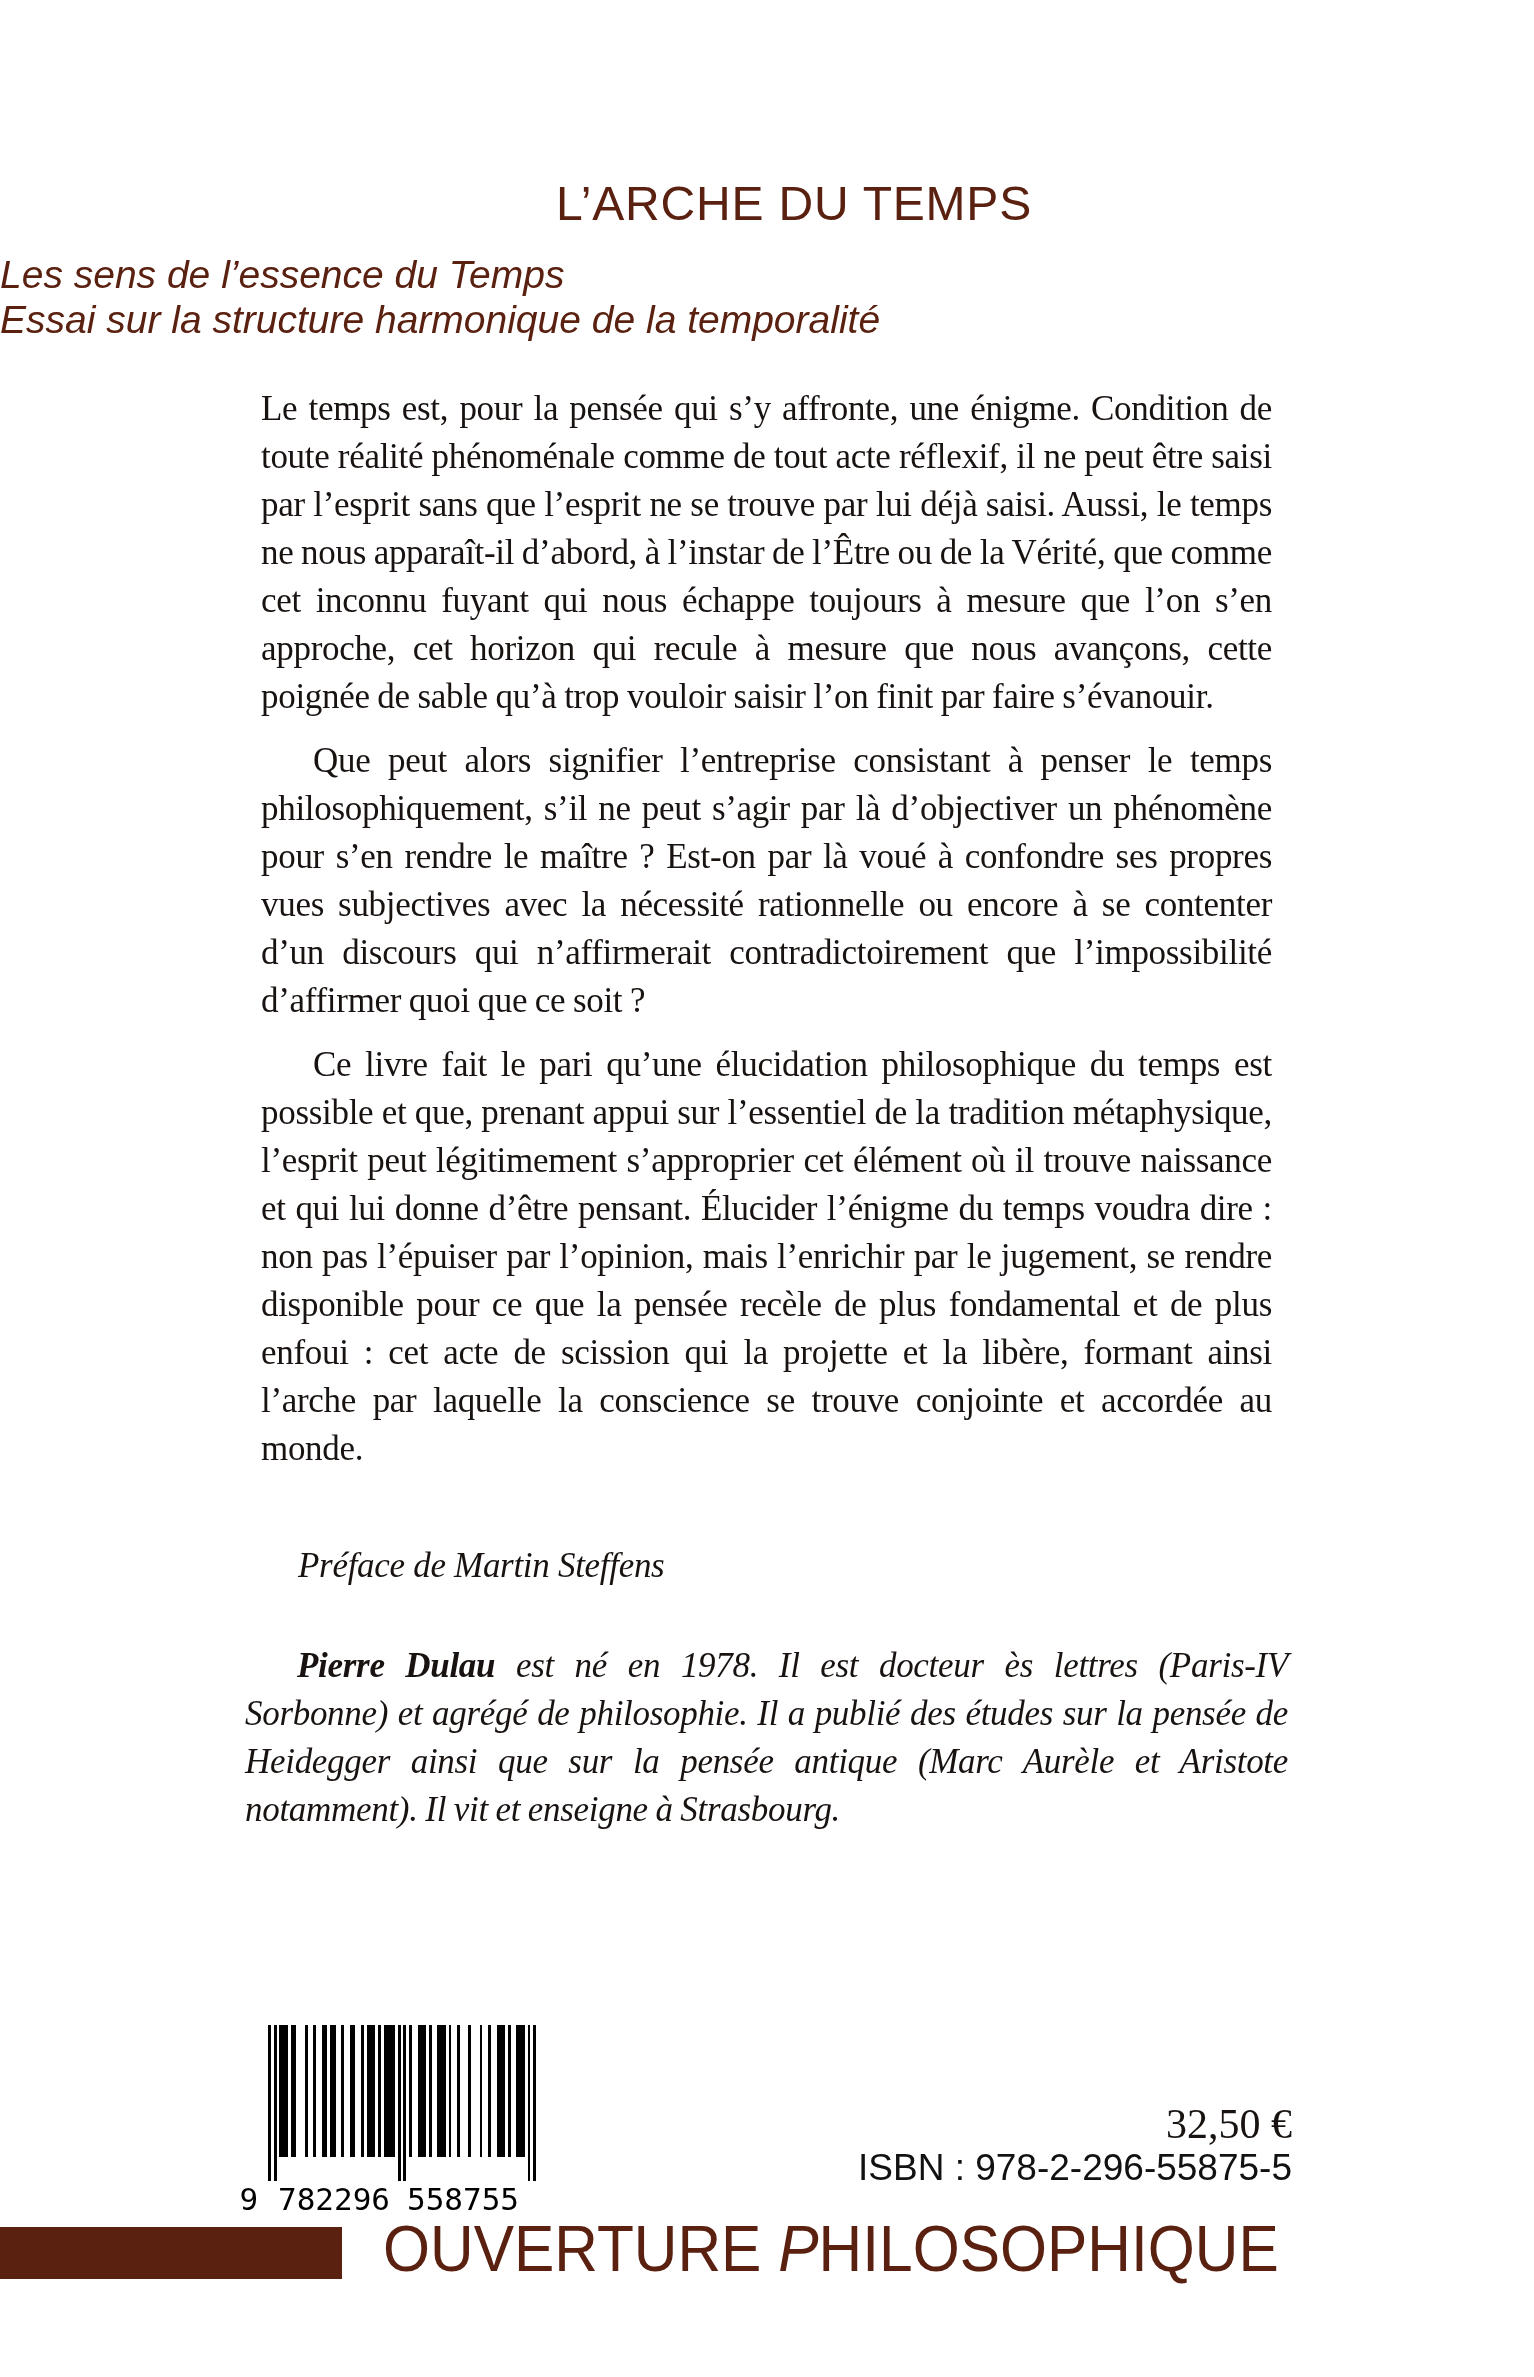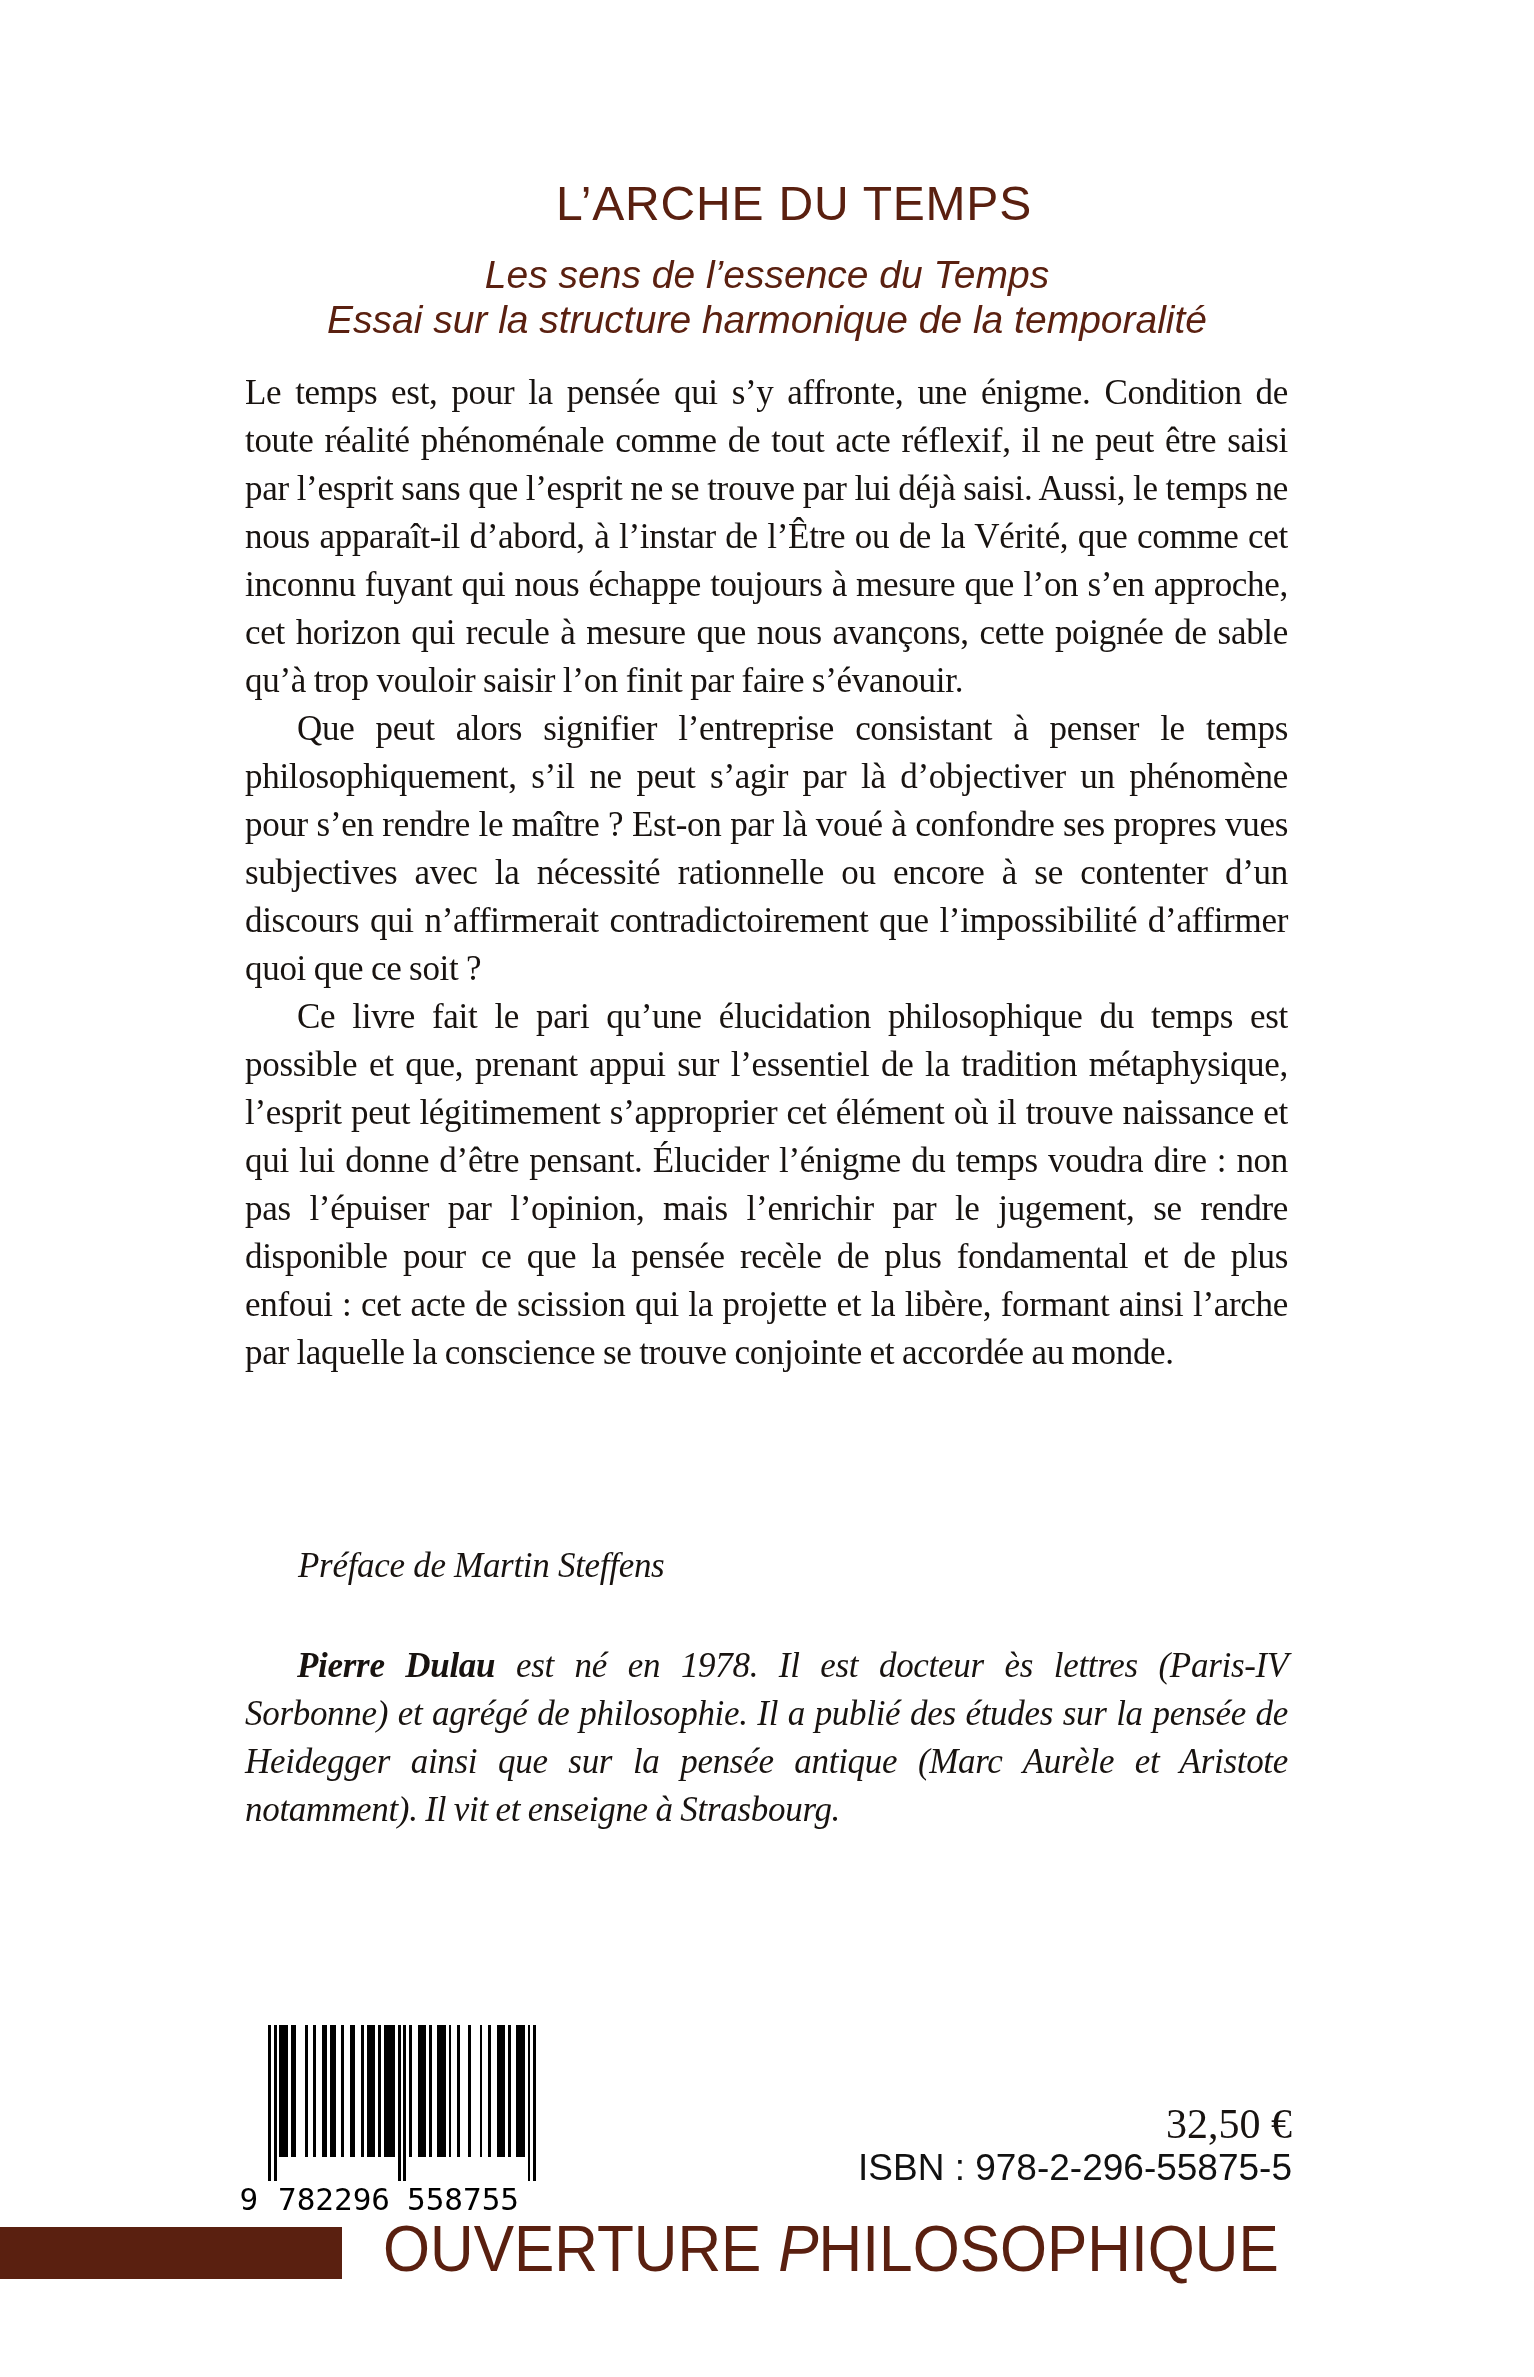--- a/index.html
+++ b/index.html
@@ -21,36 +21,36 @@
     position:absolute;left:0;top:178px;width:1534px;
     text-align:center;
     font-family:"Liberation Sans", sans-serif;
     font-size:48px;line-height:52px;font-weight:400;
     color:var(--accent);
     letter-spacing:0.8px;
     padding-left:27px;
   }
   .subtitle{
     position:absolute;left:0;width:1534px;
-    text-align:center;
+    text-align:left;
     font-family:"Liberation Sans", sans-serif;
     font-style:italic;font-weight:400;
     font-size:39px;line-height:42px;
     color:var(--accent);
   }
   .subtitle1{top:254px;}
   .subtitle2{top:299px;}
   
   .bodytext{
     position:absolute;left:245px;top:369px;width:1043px;
     font-size:35px;line-height:48px;
     letter-spacing:-0.3px;word-spacing:-0.8px;
     text-align:justify;
   }
-  .bodytext p{margin:0;}
+  .bodytext p{margin:16px;}
   .bodytext p + p{text-indent:52px;}
   .preface{
     position:absolute;left:298px;top:1542px;
     font-style:italic;
     font-size:35px;line-height:48px;
     letter-spacing:-0.3px;
   }
   .bio{
     position:absolute;left:245px;top:1642px;width:1043px;
     font-style:italic;

